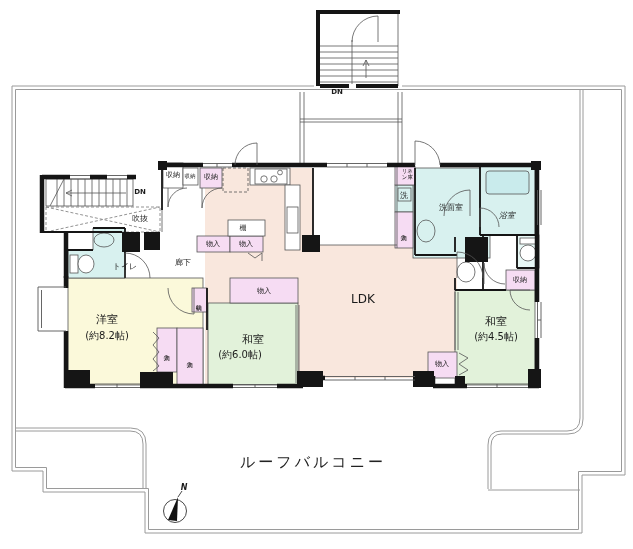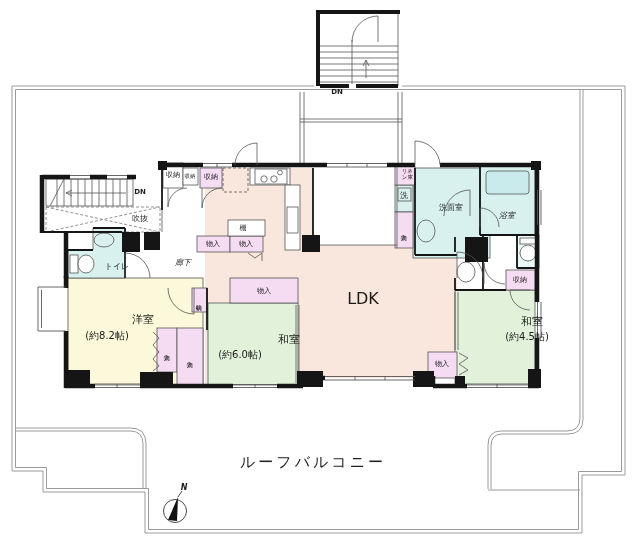--- a/index.html
+++ b/index.html
@@ -2,21 +2,21 @@
 <html><head>
 <meta charset="utf-8">
 <style>
   html,body{margin:0;padding:0;background:#fff;}
   #stage{position:relative;width:633px;height:549px;background:#ffffff;overflow:hidden;
          font-family:"DejaVu Sans","Liberation Sans",sans-serif;}
   #plan-svg{position:absolute;left:0;top:0;}
   .lbl{position:absolute;transform:translate(-50%,-50%);color:#1b1b1b;white-space:nowrap;
        text-align:right;line-height:1.25;}
   .lbl.v{writing-mode:vertical-rl;text-orientation:upright;letter-spacing:0;}
-  .s12{font-size:16px;} .s11{font-size:11px;margin-left:36px;} .s10{font-size:10px;}
+  .s12{font-size:12px;} .s11{font-size:11px;} .s10{font-size:10px;}
   .s9{font-size:15px;} .s8{font-size:8px;} .s7{font-size:7px;}
   .s6{font-size:6px;} .s5{font-size:5.5px;}
   .bold{font-weight:bold;}
   .wrap{white-space:normal;width:16px;line-height:1.05;}
   .roof{letter-spacing:3px;color:#222;}
   .north{font-style:italic;font-weight:bold;}
 </style>
 </head>
 <body>
 
@@ -208,26 +208,26 @@
 
   <div class="lbl s12" style="left:363px;top:299px;">LDK</div>
 
   <div class="lbl s11" style="left:107px;top:320px;">洋室</div>
   <div class="lbl s10" style="left:107px;top:336px;">(約8.2帖)</div>
 
   <div class="lbl s11" style="left:253px;top:340px;">和室</div>
   <div class="lbl s10" style="left:240px;top:355px;">(約6.0帖)</div>
 
   <div class="lbl s11" style="left:496px;top:322px;">和室</div>
-  <div class="lbl s10" style="left:496px;top:337px;margin-left:31px;">(約4.5帖)</div>
-
-  <div class="lbl s8" style="left:117px;top:267px;">トイレ</div>
+  <div class="lbl s10" style="left:496px;top:337px;">(約4.5帖)</div>
+
+  <div class="lbl s8" style="left:125px;top:267px;">トイレ</div>
   <div class="lbl s8" style="left:451px;top:208px;">洗面室</div>
   <div class="lbl s8" style="left:507px;top:216px;font-style:italic;">浴室</div>
-  <div class="lbl s8" style="left:183px;top:263px;font-style:italic;">廊下</div>
+  <div class="lbl s8" style="left:183px;top:263px;">廊下</div>
   <div class="lbl s8" style="left:112px;top:219px;margin-left:28px;">吹抜</div>
   <div class="lbl s5 wrap" style="left:405px;top:175px;">リネン庫</div>
   <div class="lbl s8" style="left:404px;top:196px;">洗</div>
   <div class="lbl s7" style="left:243px;top:228px;">棚</div>
 
   <div class="lbl s7" style="left:173px;top:175px;">収納</div>
   <div class="lbl s5" style="left:190px;top:176px;">収納</div>
   <div class="lbl s7" style="left:211px;top:177px;">収納</div>
   <div class="lbl s7" style="left:520px;top:280px;">収納</div>
   <div class="lbl s6 v" style="left:199px;top:300px;">収納</div>

